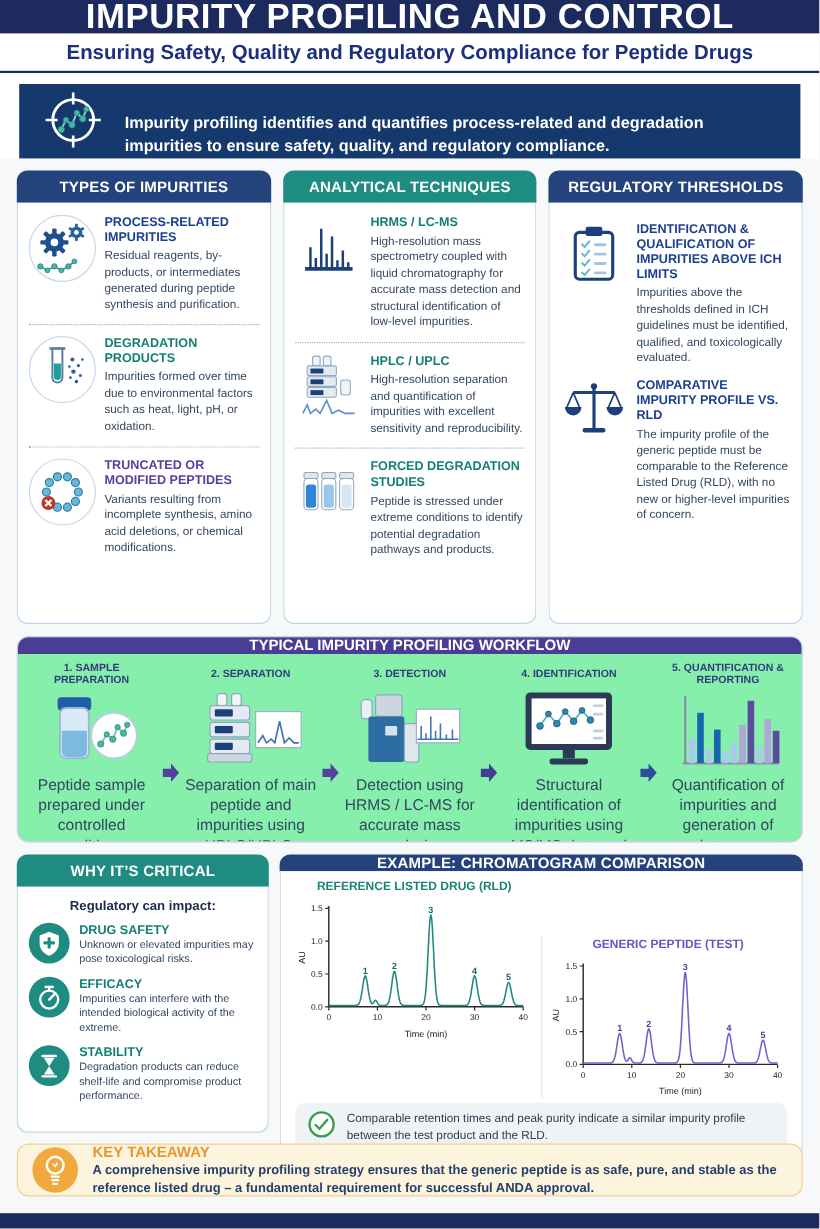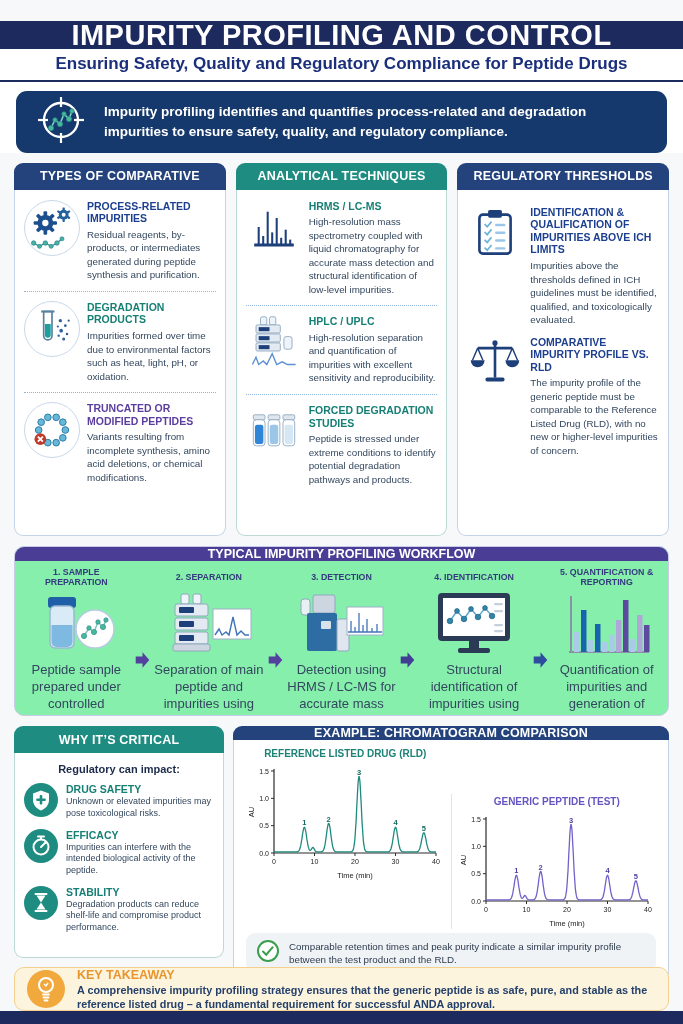--- a/index.html
+++ b/index.html
@@ -3,26 +3,26 @@
 <meta charset="utf-8">
 <style>
   * { margin:0; padding:0; box-sizing:border-box; }
   html,body { width:683px; }
   body { font-family:"Liberation Sans", sans-serif; background:#f7f8fa; }
   svg text { font-family:"Liberation Sans", sans-serif; }
   .page { width:683px; height:1024px; display:flex; flex-direction:column; overflow:hidden; background:#f7f8fa; }
 
   
   .band-title { height:28px; background:#1c2a5e; color:#fff; display:flex; align-items:center; justify-content:center;
-    font-size:29px; font-weight:bold; letter-spacing:.5px;margin-top:21px; }
+    font-size:29px; font-weight:bold; letter-spacing:.5px; }
   .band-sub { height:33px; background:#fff; color:#1b2f7a; display:flex; align-items:center; justify-content:center;
     font-size:17px; font-weight:bold; border-bottom:2px solid #1c2a5e; }
 
   .intro-wrap { padding:9px 16px 0; background:#fff; }
-  .intro { background:#15386d; border-radius:11px; height:62px; display:flex; align-items:center; padding:0 18px; gap:16px; }
+  .intro { background:#15386d; border-radius:0; height:62px; display:flex; align-items:flex-end; padding:0 18px; gap:16px; }
   .intro-text { color:#fff; font-size:13.5px; font-weight:bold; line-height:1.45; }
 
   
   .cols { margin:10px 14px 0; height:378px; display:flex; gap:10px; }
   .card { flex:1; display:flex; flex-direction:column; }
   .card-head { height:27px; border-radius:9px 9px 0 0; color:#fff; font-weight:bold; font-size:12.5px;
     display:flex; align-items:center; justify-content:center; letter-spacing:.2px; }
   .hd-navy { background:#24437c; }
   .hd-teal { background:#1e8c80; }
   .card-body { flex:1; background:#fff; border:1.5px solid #c3d4e8; border-top:none; border-radius:0 0 9px 9px; padding:10px 9px; }
@@ -108,21 +108,21 @@
           </g>
         </svg>
       </span>
       <div class="intro-text">Impurity profiling identifies and quantifies process-related and degradation impurities to ensure safety, quality, and regulatory compliance.</div>
     </div>
   </div>
 
   <div class="cols">
 
     <div class="card">
-      <div class="card-head hd-navy">TYPES OF COMPARATIVE</div>
+      <div class="card-head hd-navy">TYPES OF IMPURITIES</div>
       <div class="card-body">
         <div class="item">
           <span class="ico-circle">
             <svg width="50" height="50" viewBox="0 0 60 60">
               <g transform="translate(22,24)">
                 <g fill="#1d4f8f">
                   <rect x="-2.2" y="-14" width="4.4" height="7" rx="1.2"></rect>
                   <rect x="-2.2" y="-14" width="4.4" height="7" rx="1.2" transform="rotate(45)"></rect>
                   <rect x="-2.2" y="-14" width="4.4" height="7" rx="1.2" transform="rotate(90)"></rect>
                   <rect x="-2.2" y="-14" width="4.4" height="7" rx="1.2" transform="rotate(135)"></rect>
@@ -509,21 +509,21 @@
           <span class="crit-ico">
             <svg width="22" height="23" viewBox="0 0 22 23">
               <circle cx="11" cy="13" r="7.5" fill="none" stroke="#fff" stroke-width="2"></circle>
               <line x1="11" y1="13" x2="15.5" y2="8.5" stroke="#fff" stroke-width="2" stroke-linecap="round"></line>
               <line x1="8" y1="2.5" x2="14" y2="2.5" stroke="#fff" stroke-width="2" stroke-linecap="round"></line>
               <line x1="11" y1="2.5" x2="11" y2="5.5" stroke="#fff" stroke-width="2"></line>
             </svg>
           </span>
           <div class="item-txt">
             <div class="crit-h">EFFICACY</div>
-            <div class="crit-p">Impurities can interfere with the intended biological activity of the peptide.</div>
+            <div class="crit-p">Impurities can interfere with the intended biological activity of the extreme.</div>
           </div>
         </div>
 
         <div class="crit-item">
           <span class="crit-ico">
             <svg width="22" height="23" viewBox="0 0 22 23">
               <line x1="5.5" y1="3" x2="16.5" y2="3" stroke="#fff" stroke-width="2" stroke-linecap="round"></line>
               <line x1="5.5" y1="20" x2="16.5" y2="20" stroke="#fff" stroke-width="2" stroke-linecap="round"></line>
               <path d="M6.5 4.5 h9 l-4.5 7 Z" fill="#fff"></path>
               <path d="M6.5 18.5 h9 l-4.5 -7 Z" fill="#fff"></path>

